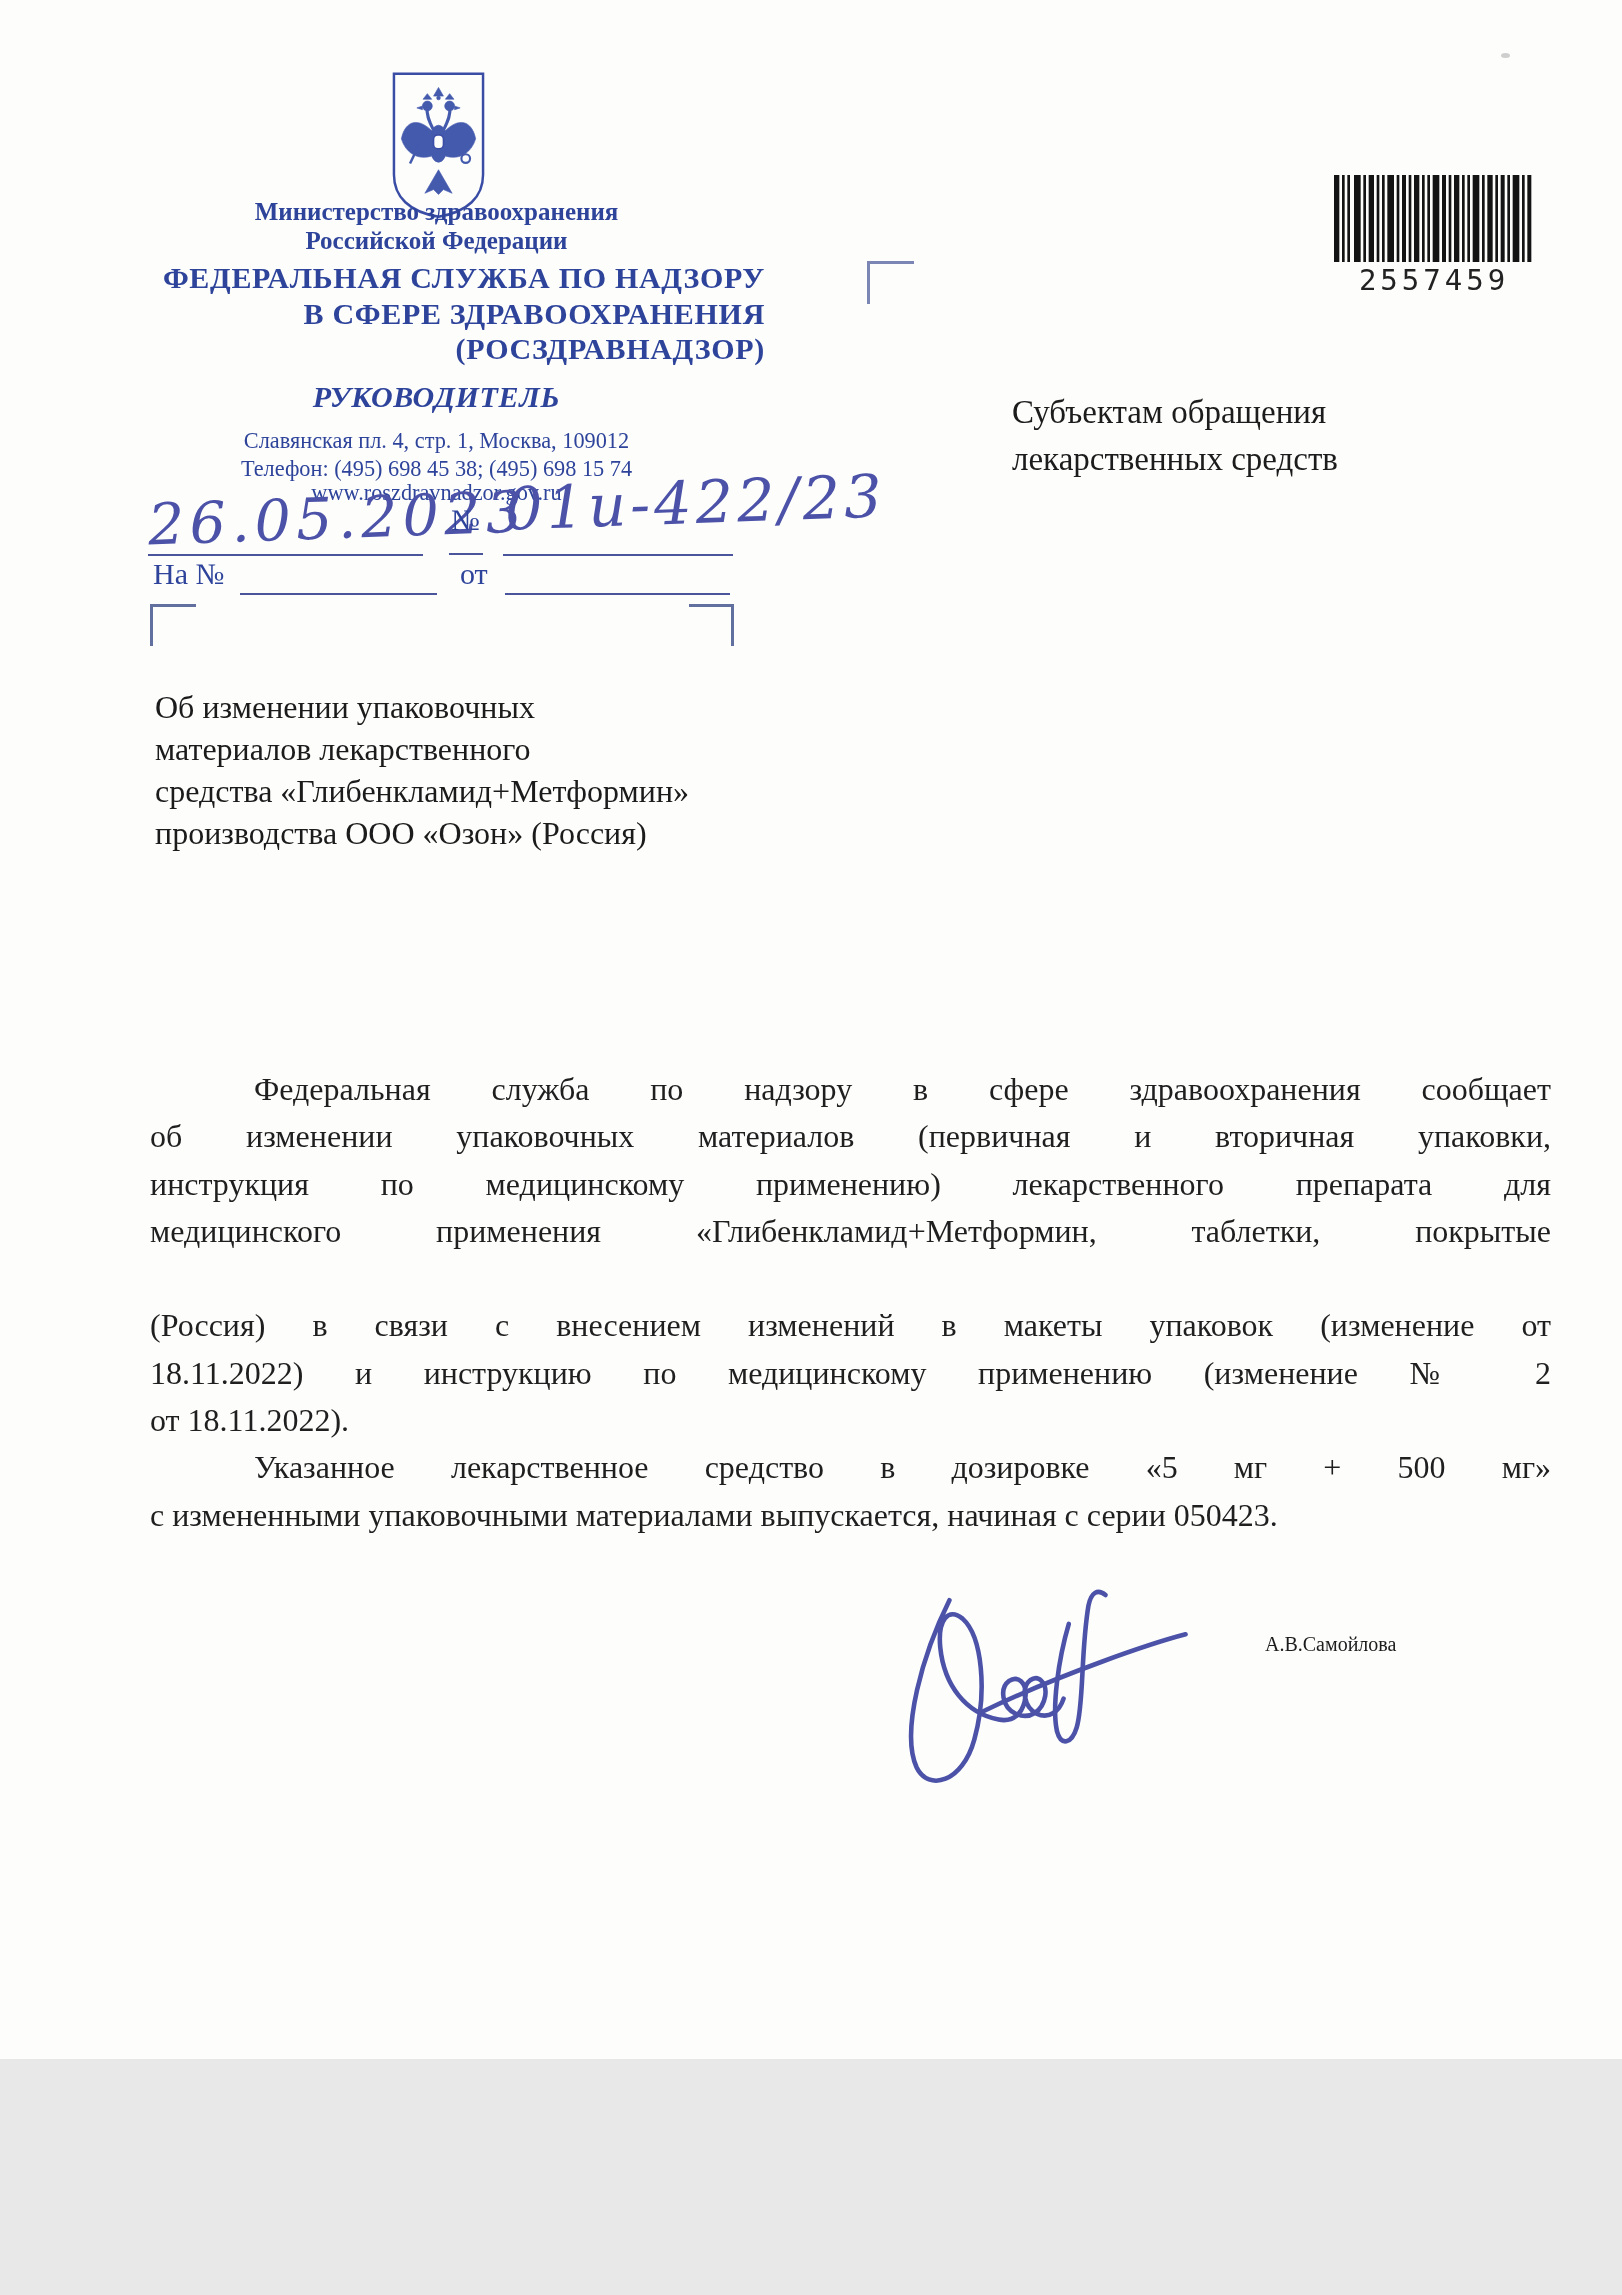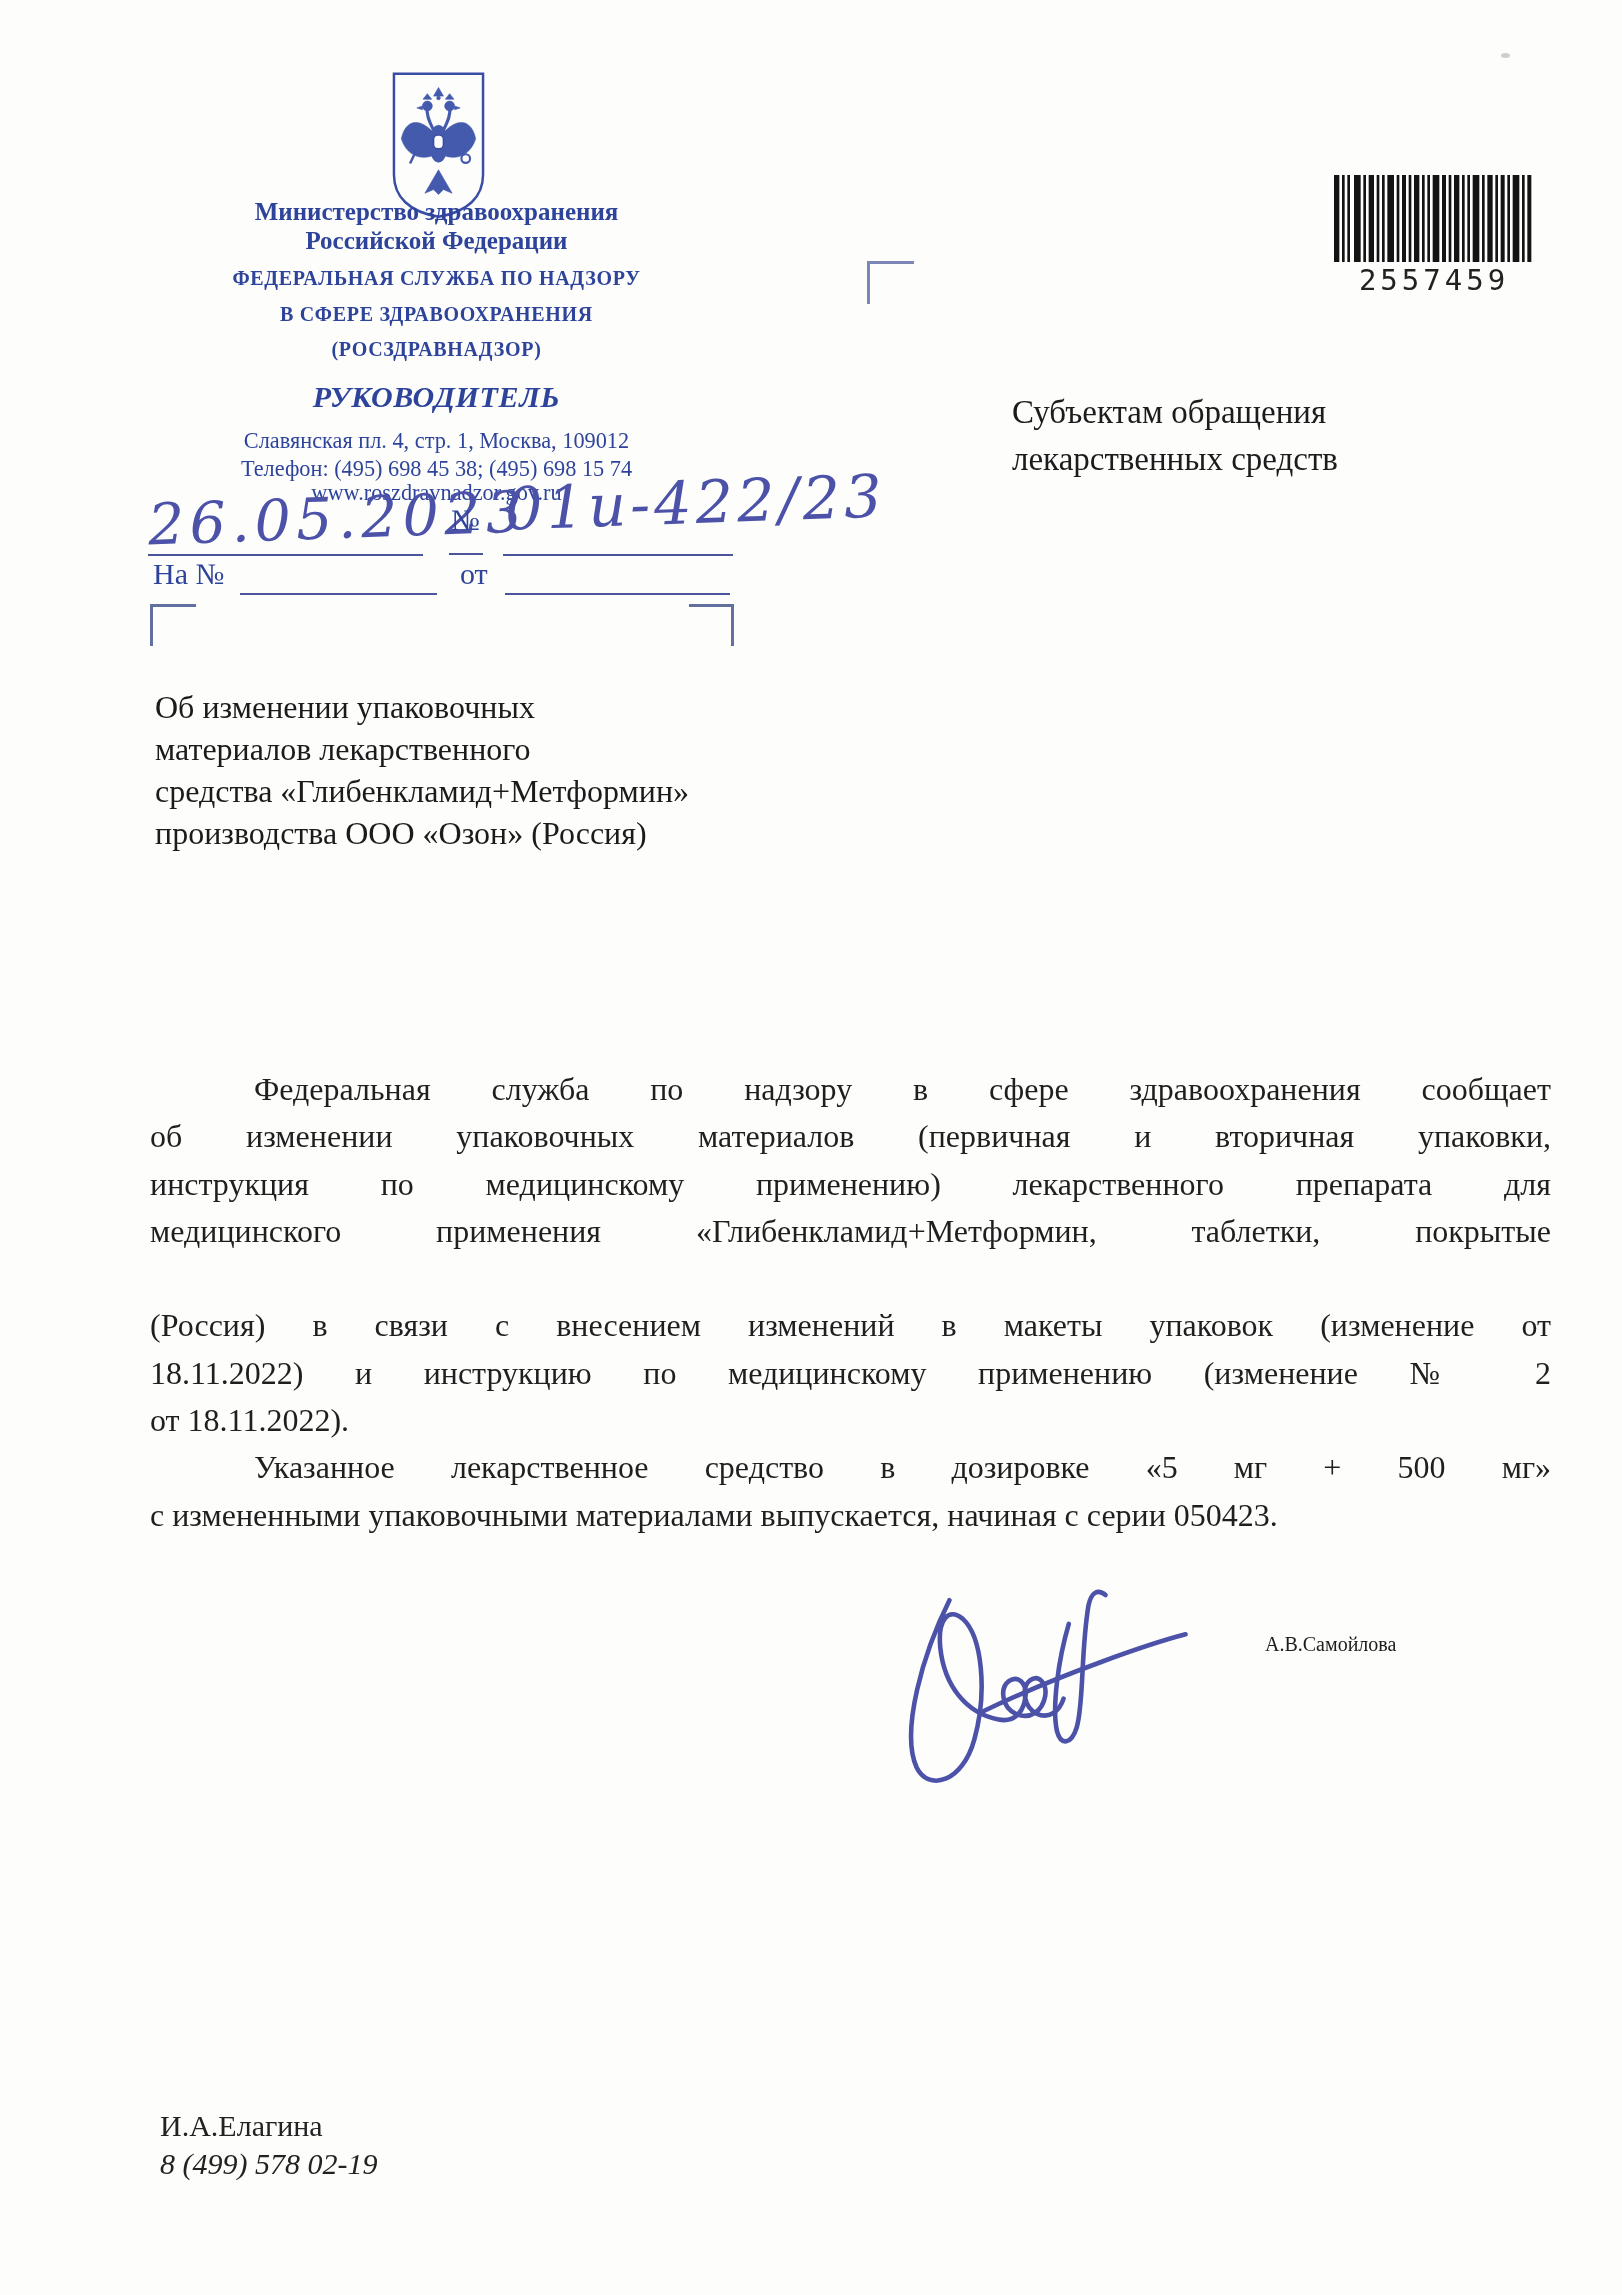--- a/index.html
+++ b/index.html
@@ -1,27 +1,27 @@
 <!DOCTYPE html>
 <html style="font-size:10.5px"><head>
 <meta charset="utf-8">
 <style>
   html,body{margin:0;padding:0;background:#e8e8e8;}
   .page{
     position:relative;
-    width:1623px;height:2295px;
+    width:1623px;height:2059px;
     background:#fdfdfc;
     overflow:hidden;
     font-family:"Liberation Serif", serif;
     color:#1f1f1f;
   }
   
   .lh{position:absolute;left:108px;width:657px;text-align:center;color:#2e449b;}
   .lh-ministry{font-weight:bold;font-size:25px;line-height:29px;}
-  .lh-service{font-weight:bold;font-size:20px;line-height:34px;letter-spacing:0.7px;}
+  .lh-service{font-weight:bold;font-size:30px;line-height:34px;letter-spacing:0.7px;text-align:right;}
   .lh-pos{font-weight:bold;font-size:30px;letter-spacing:0.7px;font-style:italic;}
   .lh-small{font-size:22.3px;line-height:25px;}
   .emblem{position:absolute;left:389px;top:70px;width:99px;height:150px;}
   
   .hw{
     position:absolute;
     font-family:"DejaVu Serif", serif;
     font-style:italic;
     color:#4b52a8;
     transform:rotate(-2deg);

